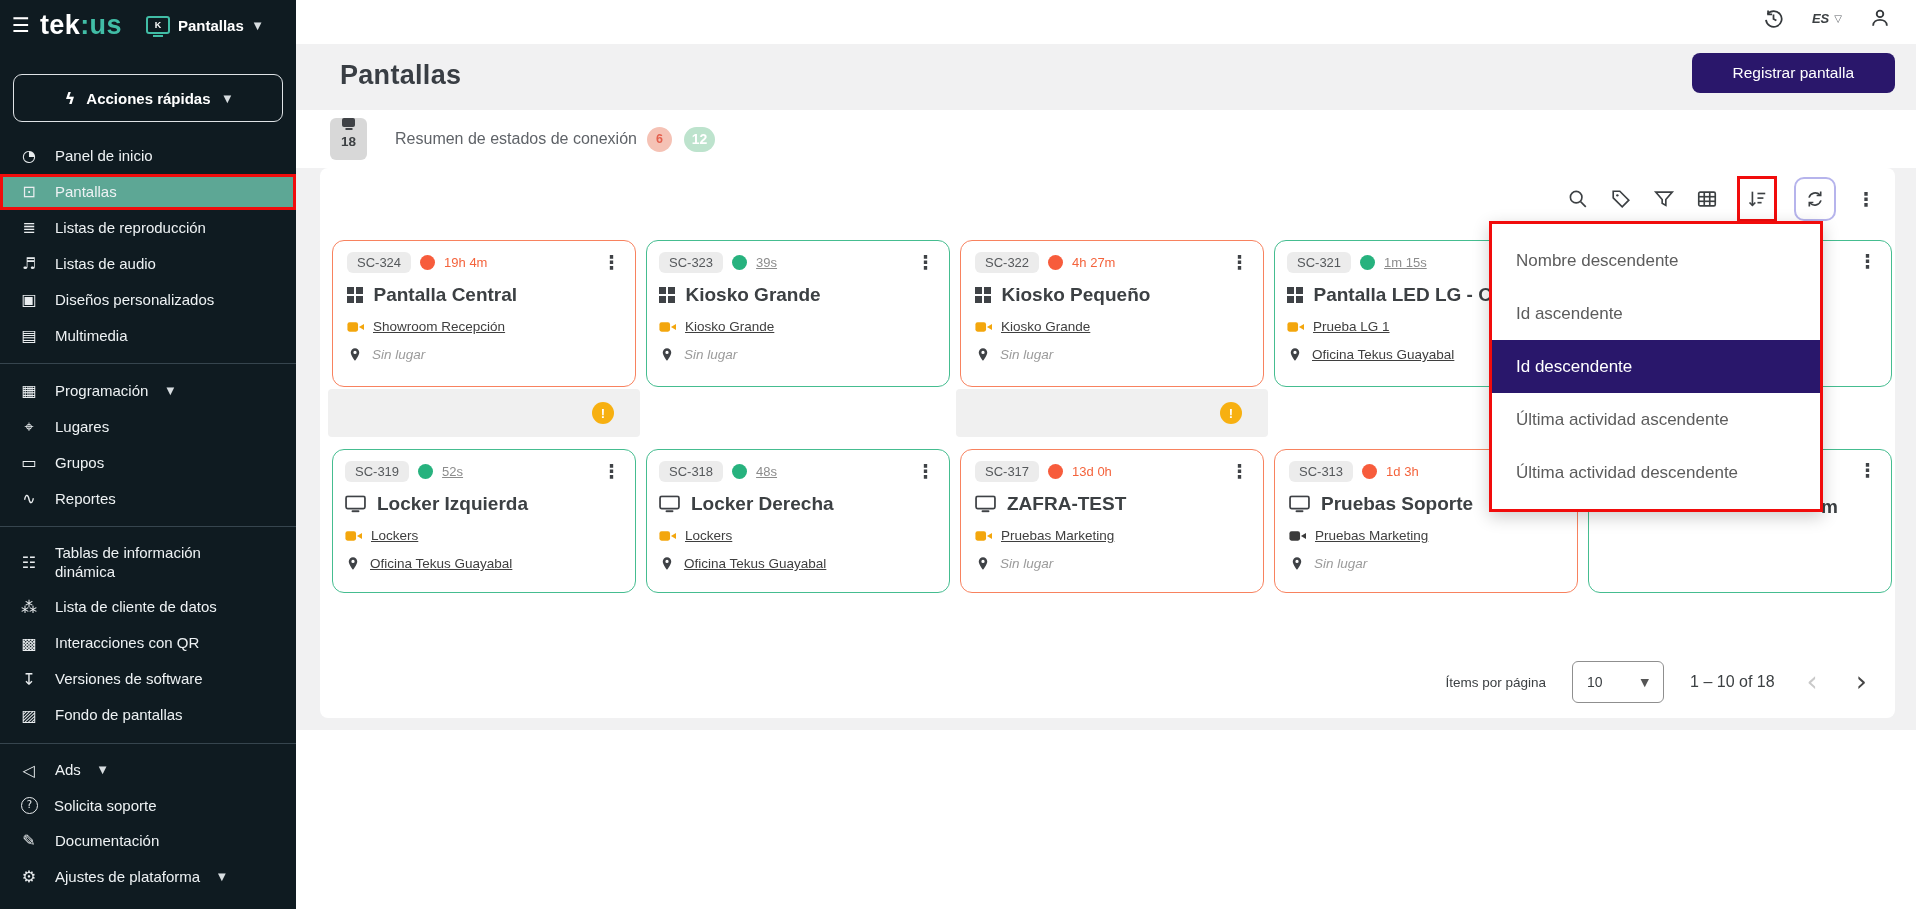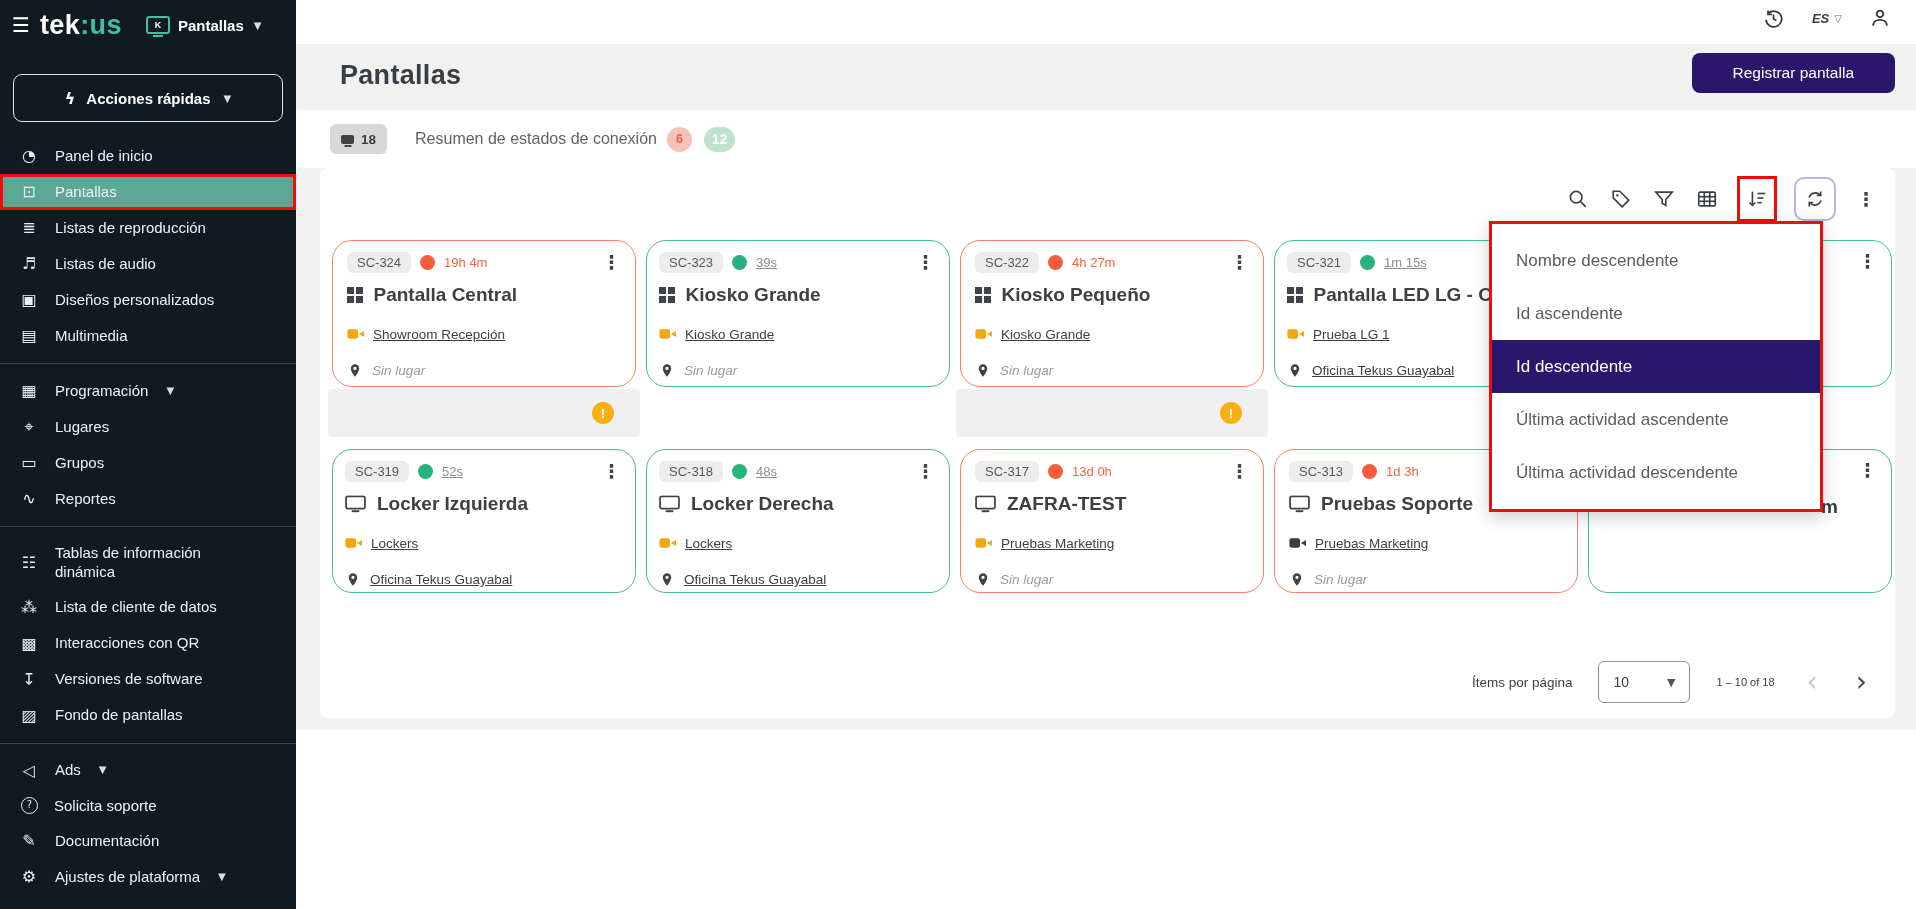--- a/index.html
+++ b/index.html
@@ -37,22 +37,22 @@
   .lang .caret{color:#5f6368;}
 
   
   .hband{position:absolute;left:296px;top:44px;right:0;height:66px;background:#f1f1f2;}
   .htitle{position:absolute;left:44px;top:16px;font-size:27px;font-weight:bold;color:#393e44;letter-spacing:.3px;}
   .reg-btn{position:absolute;right:21px;top:9px;height:40px;padding:0 41px;background:#2a176b;color:#fff;border:none;
            border-radius:8px;font-size:15.5px;font-family:inherit;cursor:pointer;}
 
   
   .chips{position:absolute;left:296px;top:110px;right:0;height:58px;background:#fff;display:flex;align-items:center;}
-  .tot-chip{display:flex;align-items:center;gap:7px;background:#d8d8d8;border-radius:6px;height:30px;padding:0 11px;
-            margin-left:34px;font-size:13.5px;font-weight:bold;color:#3c4043;cursor:pointer;}
+  .tot-chip{display:flex;align-items:center;gap:7px;background:#d8d8d8;border-radius:6px;height:42px;padding:0 11px;
+            margin-left:34px;font-size:13.5px;font-weight:bold;color:#3c4043;cursor:pointer;flex-direction:column;}
   .mini-mon{width:13px;height:9px;background:#3f4246;border-radius:2px;position:relative;}
   .mini-mon::after{content:"";position:absolute;left:50%;transform:translateX(-50%);bottom:-3px;width:7px;height:2px;background:#3f4246;}
   .sum-label{margin-left:28px;font-size:16px;color:#5f6368;}
   .b-off{margin-left:10px;width:25px;height:25px;border-radius:50%;background:#f5c2b5;color:#e4604e;font-weight:bold;
          font-size:12.5px;display:flex;align-items:center;justify-content:center;cursor:pointer;}
   .b-on{margin-left:12px;min-width:31px;height:25px;border-radius:13px;background:#bde3cd;color:#fff;font-weight:bold;
         font-size:14px;display:flex;align-items:center;justify-content:center;cursor:pointer;}
 
   
   .graybg{position:absolute;left:296px;top:168px;right:0;height:562px;background:#f1f1f2;}
@@ -64,54 +64,54 @@
   .annbox{border:3px solid #f10c0c;width:34px;height:40px;display:flex;align-items:center;justify-content:center;}
   .focusbox{border:2px solid #b6b4ec;border-radius:10px;width:38px;height:40px;display:flex;align-items:center;justify-content:center;cursor:pointer;}
   .kebab{font-size:19px;font-weight:bold;color:#3f4246;cursor:pointer;line-height:1;}
 
   
   .strip{position:absolute;top:221px;height:48px;width:312px;background:#f0f0f0;border-radius:4px;}
   .warn{position:absolute;right:26px;top:13px;width:22px;height:22px;border-radius:50%;background:#f7b011;color:#fff;
         font-weight:bold;font-size:13px;display:flex;align-items:center;justify-content:center;cursor:pointer;}
 
   
-  .card{position:absolute;width:304px;background:#fff;border:1.5px solid #ccc;border-radius:20px;padding:11px 14px;
+  .card{position:absolute;width:304px;background:#fff;border:1.5px solid #ccc;border-radius:12px;padding:11px 14px;
         box-sizing:border-box;cursor:pointer;}
   .card.on{border-color:#45bd90;padding-left:12px;}
   .card.off{border-color:#f8825f;}
   .r1{top:72px;height:147px;}
   .r2{top:281px;height:144px;}
   .chead{display:flex;align-items:center;gap:9px;}
   .sc-chip{background:#ececec;border-radius:6px;padding:3px 10px;font-size:13px;color:#56595c;}
   .dot{width:15px;height:15px;border-radius:50%;}
   .dot.on{background:#27b27e;}
   .dot.off{background:#f75c3c;}
   .time{font-size:13px;}
   .time.on{color:#8c8c8c;text-decoration:underline;}
   .time.off{color:#f4633c;}
   .chead .kebab{margin-left:auto;}
   .ctitle{display:flex;align-items:center;gap:11px;margin:11px 0 7px 0;font-size:19px;font-weight:bold;color:#3c4043;white-space:nowrap;}
   .win{display:grid;grid-template-columns:7px 7px;grid-template-rows:7px 7px;gap:1.5px;}
   .win i{background:#3f4246;}
-  .crow{display:flex;align-items:flex-start;gap:9px;margin:21px 0;font-size:13.5px;}
+  .crow{display:flex;align-items:flex-end;gap:9px;margin:13px 0;font-size:13.5px;}
   .crow svg{min-width:16px;}
   a.clink{color:#3f3f3f;text-decoration:underline;}
   .muted{font-style:italic;color:#9b9b9b;}
   .cam-amber{color:#f3a60d;}
   .cam-dark{color:#3a3a3a;}
   .ic-dark{color:#3f4246;}
   .peek-m{position:absolute;left:232px;top:46px;font-size:19px;font-weight:bold;color:#3c4043;}
 
   
   .pager{position:absolute;right:22px;top:492px;height:44px;display:flex;align-items:center;gap:26px;}
   .pg-label{font-size:13.5px;color:#3c4043;text-align:center;}
   .pg-select{width:92px;height:42px;border:1px solid #8f8f8f;border-radius:6px;display:flex;align-items:center;
              justify-content:space-between;padding:0 14px;box-sizing:border-box;font-size:14px;color:#3c4043;cursor:pointer;}
   .pg-select .caret{color:#555;font-size:11px;}
-  .pg-range{font-size:11px;color:#3c4043;}
+  .pg-range{font-size:16px;color:#3c4043;}
   .chev{font-size:28px;line-height:1;cursor:pointer;padding:0 6px;}
   .chev.dis{color:#c9c9c9;cursor:default;}
   .chev.en{color:#454545;}
 
   
   .menu{position:absolute;left:1489px;top:221px;width:328px;background:#fff;border:3px solid #f10c0c;box-sizing:content-box;
         box-shadow:0 5px 16px rgba(0,0,0,.2);z-index:50;padding:10px 0;}
   .m-item{height:53px;display:flex;align-items:center;padding:0 24px;font-size:17px;color:#5c5c5c;cursor:pointer;white-space:nowrap;}
   .m-item.sel{background:#29176b;color:#fff;}
 </style>

